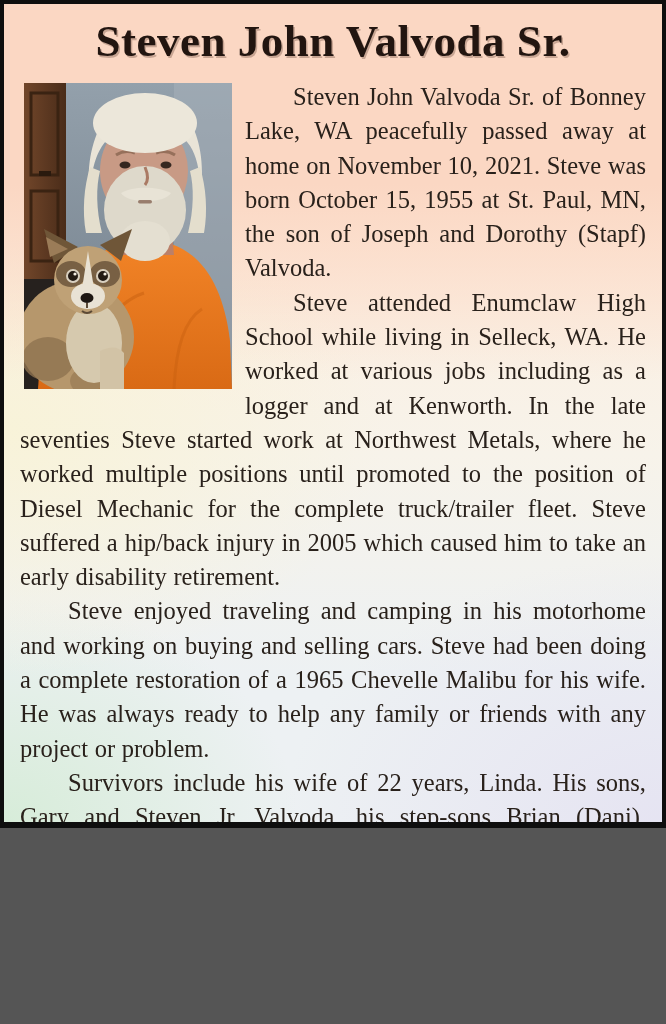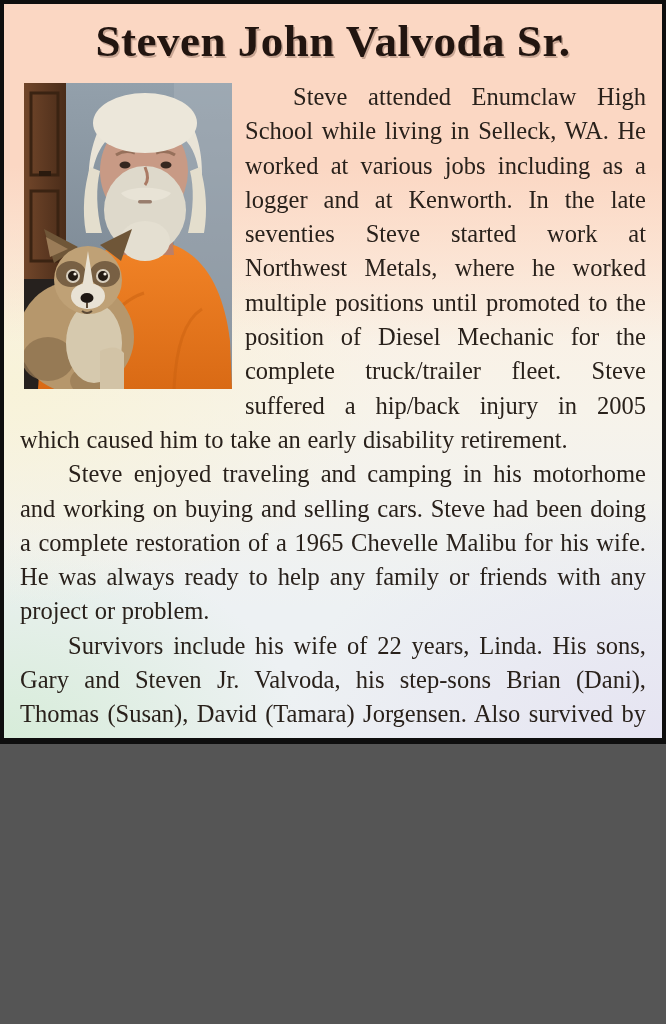--- a/index.html
+++ b/index.html
@@ -1,18 +1,18 @@
 <!DOCTYPE html>
 <html><head>
 <meta charset="utf-8">
 <style>
   html,body{margin:0;padding:0;background:#555;}
   .page{
     position:relative;
-    width:666px;height:744px;
+    width:666px;height:828px;
     box-sizing:border-box;
     margin:0 auto;
     border:4px solid #0e0e0e;
     border-bottom-width:6px;
     overflow:hidden;
     background-color:#edf0f3;
     background-image:
       linear-gradient(to bottom, #fbd7c3 0%, #fbd7c3 22%, rgba(251,215,195,0) 46%),
       radial-gradient(ellipse 80% 42% at 0% 52%, rgba(248,243,216,0.95) 0%, rgba(248,243,216,0) 72%),
       radial-gradient(ellipse 62% 38% at 0% 100%, rgba(214,236,216,0.97) 0%, rgba(214,236,216,0) 72%),
@@ -120,17 +120,18 @@
           <circle cx="49" cy="193" r="6" fill="#221a14" stroke="#d9d0c0" stroke-width="2"></circle>
           <circle cx="79" cy="193" r="6" fill="#221a14" stroke="#d9d0c0" stroke-width="2"></circle>
           <circle cx="51" cy="191" r="1.6" fill="#f2ece2"></circle>
           <circle cx="81" cy="191" r="1.6" fill="#f2ece2"></circle>
           <ellipse cx="63" cy="215" rx="6.5" ry="5" fill="#1e1713"></ellipse>
           <path d="M63,220 l0,5 m-5,3 q5,4 10,0" stroke="#5c4a36" stroke-width="2" fill="none"></path>
         </g>
       </svg>
     </div>
 
+    <p>Steven John Valvoda Sr. of Bonney Lake, WA peacefully passed away at home on November 10, 2021. Steve was born October 15, 1955 at St. Paul, MN, the son of Joseph and Dorothy (Stapf) Valvoda.</p>
     <p>Steve attended Enumclaw High School while living in Selleck, WA. He worked at various jobs including as a logger and at Kenworth. In the late seventies Steve started work at Northwest Metals, where he worked multiple positions until promoted to the position of Diesel Mechanic for the complete truck/trailer fleet. Steve suffered a hip/back injury in 2005 which caused him to take an early disability retirement.</p>
     <p>Steve enjoyed traveling and camping in his motorhome and working on buying and selling cars. Steve had been doing a complete restoration of a 1965 Chevelle Malibu for his wife. He was always ready to help any family or friends with any project or problem.</p>
     <p>Survivors include his wife of 22 years, Linda. His sons, Gary and Steven Jr. Valvoda, his step-sons Brian (Dani), Thomas (Susan), David (Tamara) Jorgensen. Also survived by four brothers, Vincent (Glenda), Timothy (July), Joseph Jr. (Teri), Paul Valvoda; 14 grandchildren, 4 great-grandchildren and numerous nieces and nephews.</p>
   </div>
 </div>
 
 </body></html>

